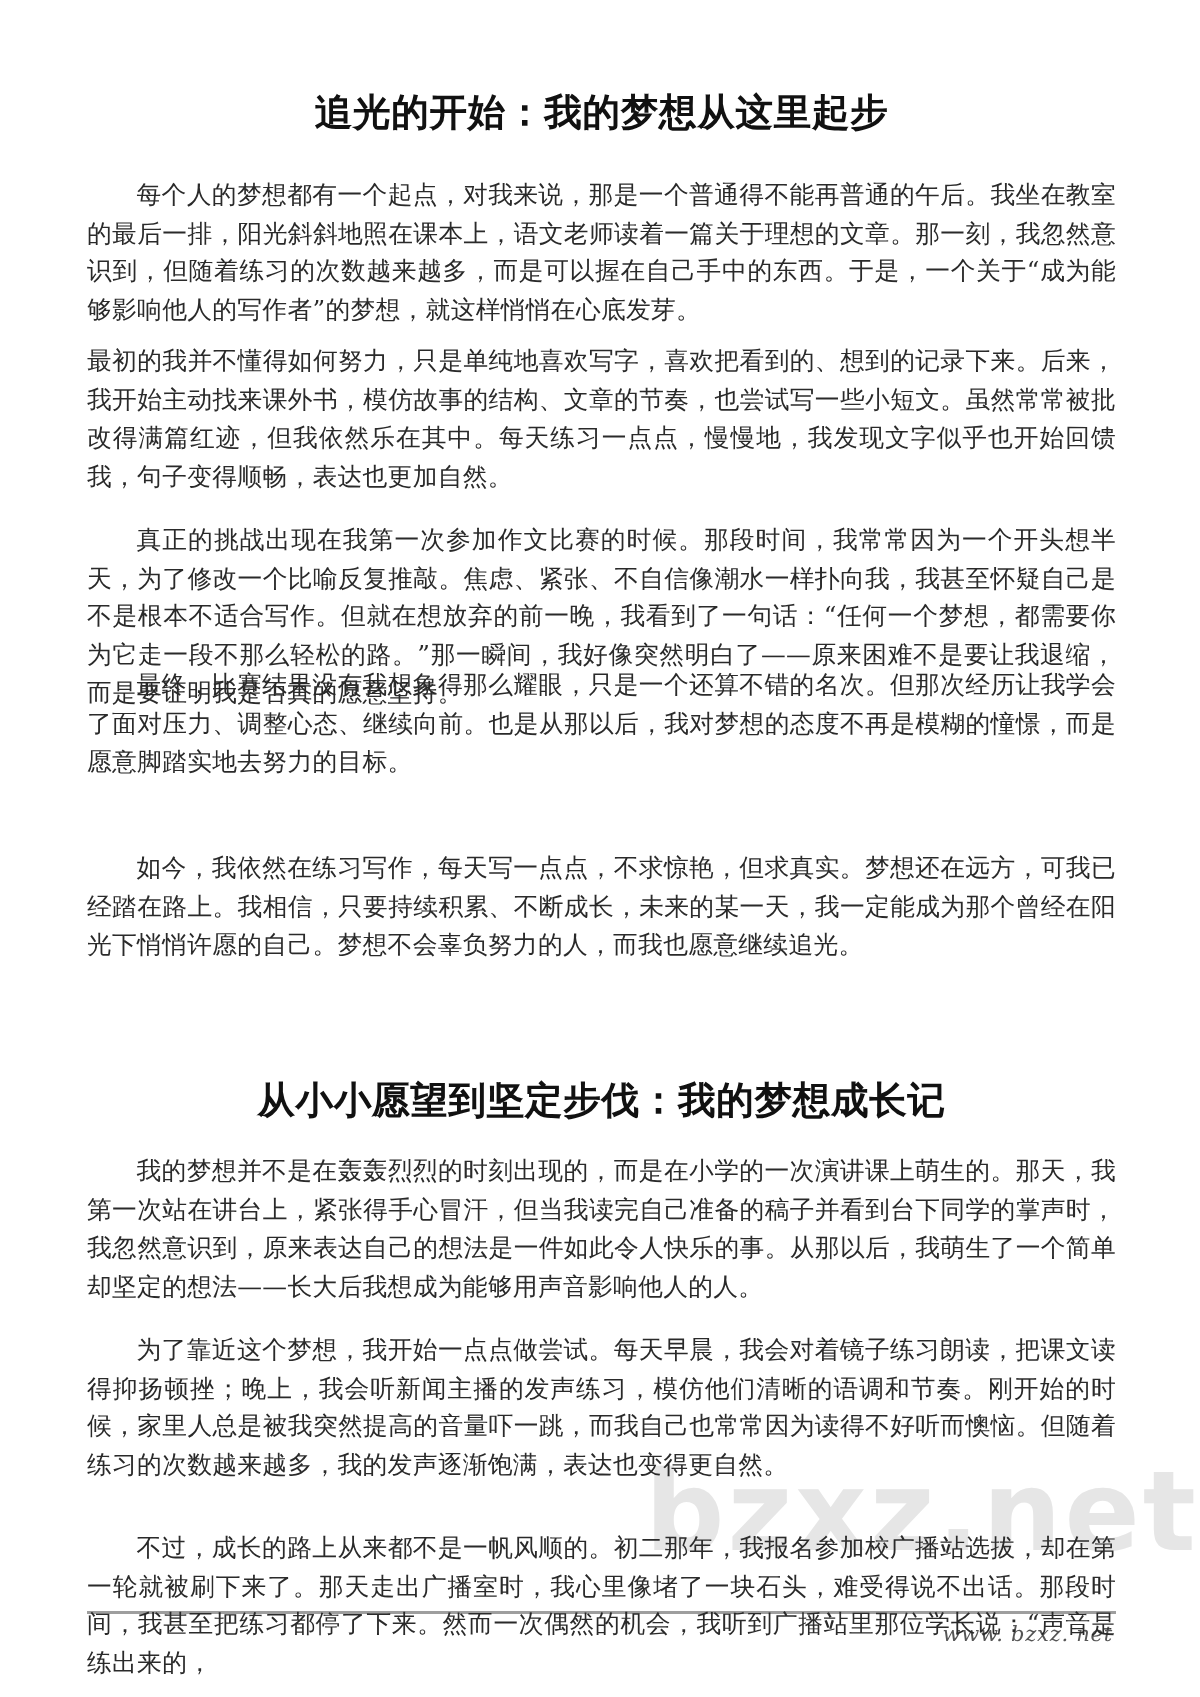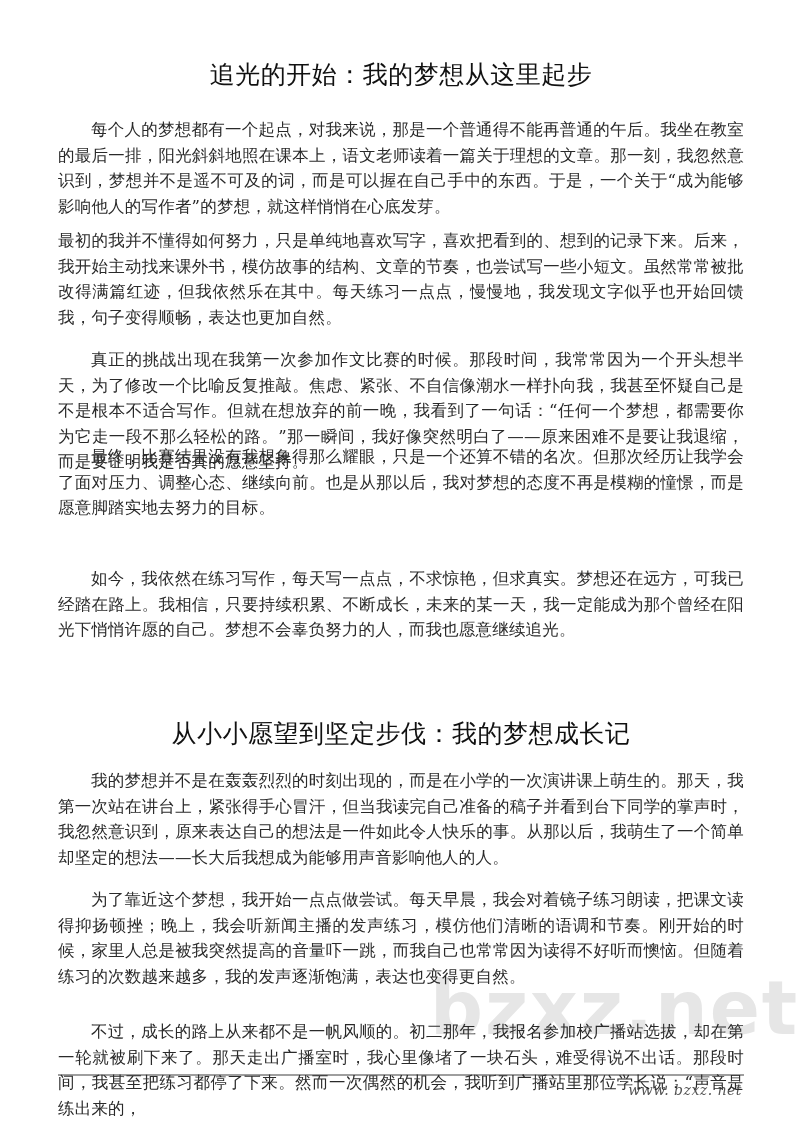--- a/index.html
+++ b/index.html
@@ -4,21 +4,21 @@
   <style>
     html, body { margin: 0; padding: 0; background: #ffffff; }
     body {
       width: 800px; height: 1131px; position: relative; overflow: hidden;
       font-family: "DejaVu Serif", "Liberation Serif", serif;
       color: #2a2a2a;
     }
     .page { position: absolute; left: 58px; top: 0; width: 686px; }
     .title {
       font-family: "DejaVu Sans", "Liberation Sans", sans-serif;
-      font-weight: normal; font-size: 25px; color: #111; text-align: center;
+      font-weight: bold; font-size: 25px; color: #111; text-align: center;
       margin: 0; letter-spacing: 0.5px;
     }
     .title.t1 { position: absolute; top: 58px; left: 0; width: 686px; }
     .title.t2 { position: absolute; top: 717px; left: 0; width: 686px; }
     .para {
       font-size: 16.5px; line-height: 25.6px; margin: 0; text-align: justify;
       text-align-last: left; letter-spacing: 0.2px;
     }
     .para.indent { text-indent: 2em; }
     .block { position: absolute; left: 0; width: 686px; }
@@ -43,21 +43,21 @@
 </head>
 <body>
 
 <div class="watermark">bzxz.net</div>
 
 <div class="page content">
 
   <h1 class="title t1">追光的开始：我的梦想从这里起步</h1>
 
   <div class="block" style="top:117px;">
-    <p class="para indent">每个人的梦想都有一个起点，对我来说，那是一个普通得不能再普通的午后。我坐在教室的最后一排，阳光斜斜地照在课本上，语文老师读着一篇关于理想的文章。那一刻，我忽然意识到，梦想并不是遥不可及的词，而是可以握在自己手中的东西。于是，一个关于“成为能够影响他人的写作者”的梦想，就这样悄悄在心底发芽。</p>
+    <p class="para indent">每个人的梦想都有一个起点，对我来说，那是一个普通得不能再普通的午后。我坐在教室的最后一排，阳光斜斜地照在课本上，语文老师读着一篇关于理想的文章。那一刻，我忽然意识到，但随着练习的次数越来越多，而是可以握在自己手中的东西。于是，一个关于“成为能够影响他人的写作者”的梦想，就这样悄悄在心底发芽。</p>
   </div>
   <div class="block" style="top:228px;">
     <p class="para">最初的我并不懂得如何努力，只是单纯地喜欢写字，喜欢把看到的、想到的记录下来。后来，我开始主动找来课外书，模仿故事的结构、文章的节奏，也尝试写一些小短文。虽然常常被批改得满篇红迹，但我依然乐在其中。每天练习一点点，慢慢地，我发现文字似乎也开始回馈我，句子变得顺畅，表达也更加自然。</p>
   </div>
   <div class="block" style="top:347px;">
     <p class="para indent">真正的挑战出现在我第一次参加作文比赛的时候。那段时间，我常常因为一个开头想半天，为了修改一个比喻反复推敲。焦虑、紧张、不自信像潮水一样扑向我，我甚至怀疑自己是不是根本不适合写作。但就在想放弃的前一晚，我看到了一句话：“任何一个梦想，都需要你为它走一段不那么轻松的路。”那一瞬间，我好像突然明白了——原来困难不是要让我退缩，而是要证明我是否真的愿意坚持。</p>
   </div>
   <div class="block" style="top:444px;">
     <p class="para indent">最终，比赛结果没有我想象得那么耀眼，只是一个还算不错的名次。但那次经历让我学会了面对压力、调整心态、继续向前。也是从那以后，我对梦想的态度不再是模糊的憧憬，而是愿意脚踏实地去努力的目标。</p>
   </div>

